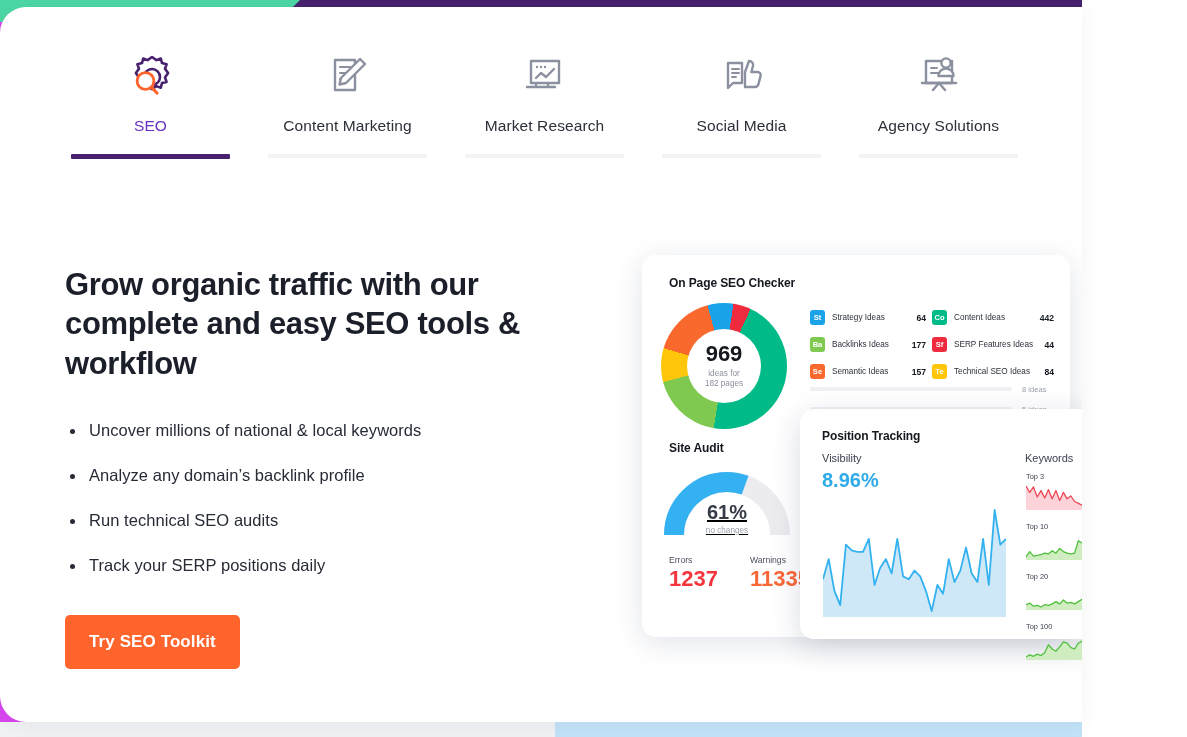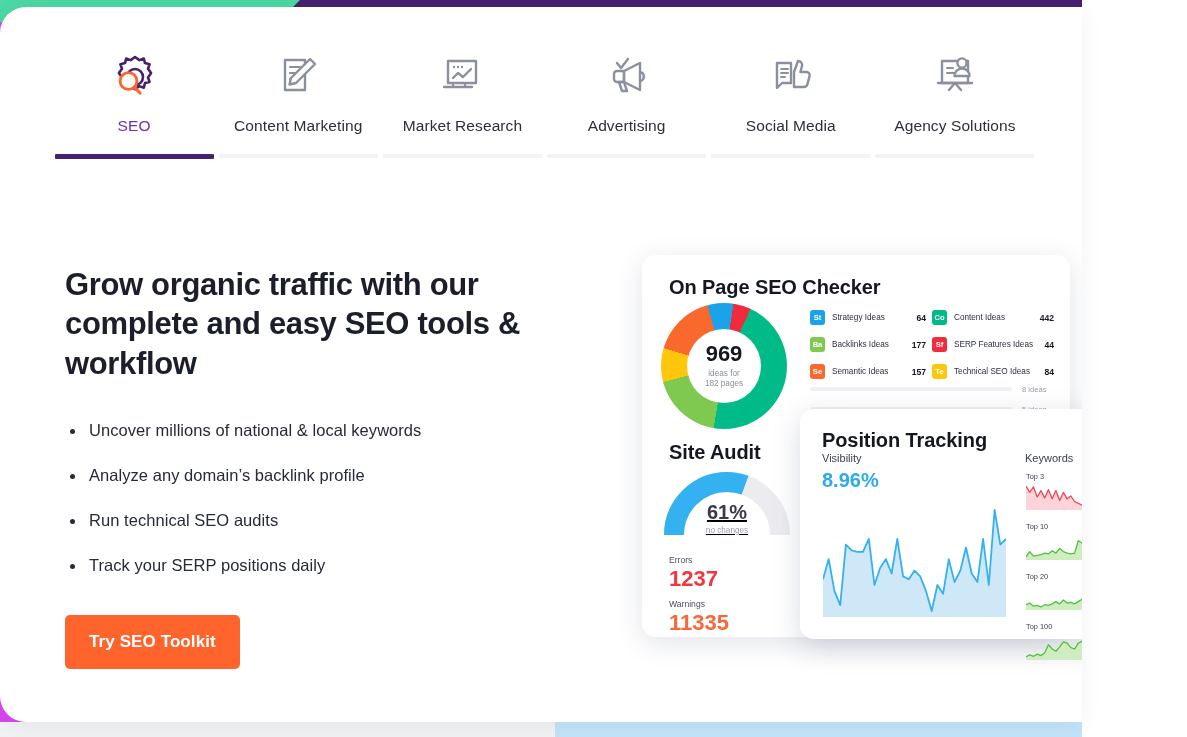--- a/index.html
+++ b/index.html
@@ -71,21 +71,21 @@
     font-size: 17px; font-weight: bold; border: none; border-radius: 5px;
     padding: 17px 24px; cursor: pointer; letter-spacing: .1px;
   }
 
   
   .panel-seo {
     position: absolute; left: 642px; top: 248px; width: 428px; height: 382px;
     background: #fff; border-radius: 14px;
     box-shadow: 0 6px 28px rgba(25,40,80,.13);
   }
-  .panel-title { font-size: 20px; font-weight: bold; color: #14181f; letter-spacing: -.1px; }
+  .panel-title { font-size: 12px; font-weight: bold; color: #14181f; letter-spacing: -.1px; }
 
   .seo-head { position: absolute; left: 27px; top: 21px; }
   .donut-wrap { position: absolute; left: 661px; top: 296px; width: 126px; height: 126px; }
   .donut { width: 126px; height: 126px; border-radius: 50%; }
   .donut-hole {
     position: absolute; left: 26px; top: 26px; width: 74px; height: 74px;
     background: #fff; border-radius: 50%;
     display: flex; flex-direction: column; align-items: center; justify-content: center;
   }
   .donut-num { font-size: 22px; font-weight: bold; color: #14181f; line-height: 1; }
@@ -107,21 +107,21 @@
   .pbar-track { flex: 1; height: 4px; background: #eef0f3; border-radius: 2px; margin-right: 10px; }
   .pbar-fill { height: 4px; background: #61c3f2; border-radius: 2px; }
   .pbar-lab { font-size: 7.6px; color: #9aa0ab; width: 40px; text-align: left; }
 
   .audit-head { position: absolute; left: 669px; top: 434px; }
   .gauge-wrap { position: absolute; left: 664px; top: 462px; width: 126px; height: 70px; }
   .gauge-txt { position: absolute; left: 664px; top: 495px; width: 126px; text-align: center; text-decoration: underline; }
   .gauge-pct { font-size: 20px; font-weight: bold; color: #353b47; line-height: 1; }
   .gauge-sub { font-size: 8.2px; color: #9aa0ab; margin-top: 4px; }
 
-  .stats { position: absolute; left: 669px; top: 548px; display: flex; gap: 8px; flex-direction: column; }
+  .stats { position: absolute; left: 669px; top: 548px; display: flex; gap: 32px; }
   .stat-lab { font-size: 8.6px; color: #4a5060; }
   .stat-val { font-size: 22px; font-weight: bold; line-height: 1.1; margin-top: 2px; }
 
   .panel-pos {
     position: absolute; left: 800px; top: 402px; width: 333px; height: 230px;
     background: #fff; border-radius: 14px;
     box-shadow: 0 8px 30px rgba(25,40,80,.16);
     padding-left: 26px;
   }
   .pos-title { position: absolute; left: 22px; top: 20px; }
@@ -184,33 +184,20 @@
             <polyline points="18,30 23,25 28,29 36,21" fill="none" stroke="#8a909e" stroke-width="2.4" stroke-linecap="round" stroke-linejoin="round"></polyline>
             <line x1="9" y1="39" x2="37" y2="39" stroke="#8a909e" stroke-width="2.4" stroke-linecap="round"></line>
             <line x1="18" y1="35" x2="18" y2="39" stroke="#8a909e" stroke-width="2.2"></line>
             <line x1="30" y1="35" x2="30" y2="39" stroke="#8a909e" stroke-width="2.2"></line>
           </svg>
         </span>
         <span class="tlabel">Market Research</span>
         <span class="tbar"></span>
       </div>
 
-      <div class="tab">
-        <span class="ticon">
-          <svg width="54" height="54" viewBox="0 0 54 54">
-            <polyline points="17,15 21,20 28,11" fill="none" stroke="#8a909e" stroke-width="2.4" stroke-linecap="round" stroke-linejoin="round"></polyline>
-            <path d="M40 15 L24 23 v11 l16 8z" fill="none" stroke="#8a909e" stroke-width="2.4" stroke-linejoin="round"></path>
-            <path d="M24 23 h-7 a3 3 0 0 0 -3 3 v5 a3 3 0 0 0 3 3 h7z" fill="none" stroke="#8a909e" stroke-width="2.4" stroke-linejoin="round"></path>
-            <path d="M19 34 l3 9 h5 l-3-9z" fill="none" stroke="#8a909e" stroke-width="2.4" stroke-linejoin="round"></path>
-            <path d="M41 24 a5 5 0 0 1 0 9" fill="none" stroke="#8a909e" stroke-width="2.4"></path>
-          </svg>
-        </span>
-        <span class="tlabel">Advertising</span>
-        <span class="tbar"></span>
-      </div>
 
       <div class="tab">
         <span class="ticon">
           <svg width="54" height="54" viewBox="0 0 54 54">
             <path d="M13 15 h14 v20 h-9 l-5 5z" fill="none" stroke="#8a909e" stroke-width="2.4" stroke-linejoin="round"></path>
             <line x1="17" y1="21" x2="24" y2="21" stroke="#8a909e" stroke-width="1.9" stroke-linecap="round"></line>
             <line x1="17" y1="25" x2="24" y2="25" stroke="#8a909e" stroke-width="1.9" stroke-linecap="round"></line>
             <line x1="17" y1="29" x2="21" y2="29" stroke="#8a909e" stroke-width="1.9" stroke-linecap="round"></line>
             <path d="M30 37 V24 l4-11 a4 4 0 0 1 4 5 l-1.6 6 h6.2 a3 3 0 0 1 3 3.6 l-2 8 a4 4 0 0 1 -4 3.4 h-9.6z" fill="none" stroke="#8a909e" stroke-width="2.4" stroke-linejoin="round"></path>
           </svg>

